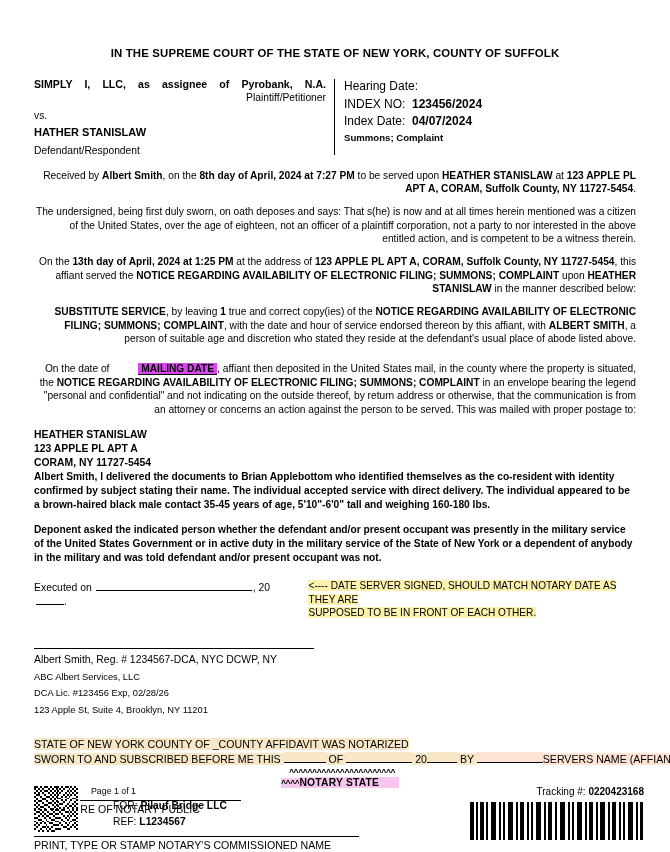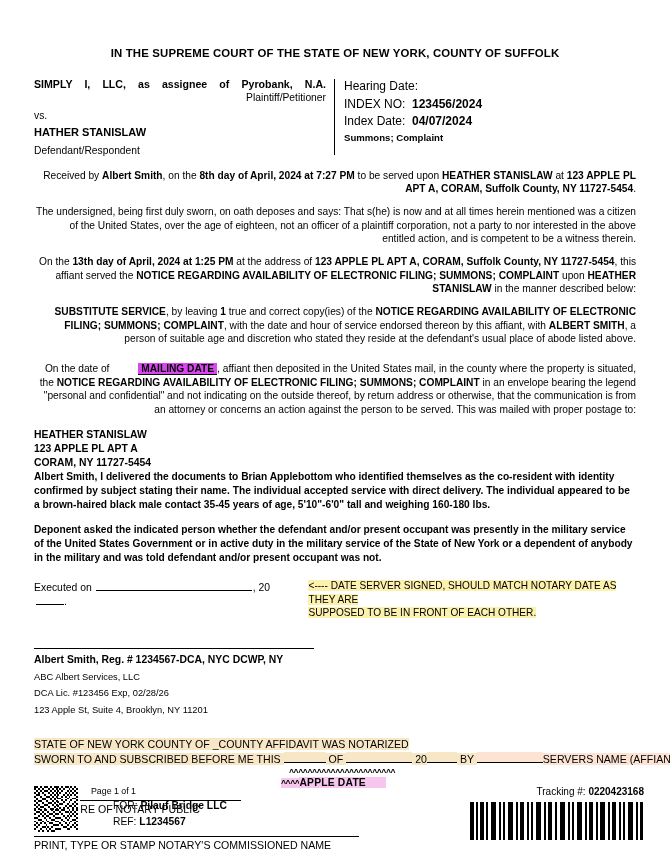--- a/index.html
+++ b/index.html
@@ -167,21 +167,21 @@
   .exec-note span { background: #fdf2ad; }
 
   
   .sig-rule {
     border-top: 1.3px solid #000;
     width: 280px;
     margin-top: 29px;
   }
   .sig-name {
     font-size: 10.4px;
-    font-weight: bold;
+    font-weight: normal;
     margin-top: 4px;
     line-height: 1.4;
   }
   .sig-sub {
     font-size: 9.3px;
     line-height: 1.45;
     margin-top: 3px;
   }
 
   
@@ -357,21 +357,21 @@
     <div class="sig-rule"></div>
     <div class="sig-name">Albert Smith, Reg. # 1234567-DCA, NYC DCWP, NY</div>
     <div class="sig-sub">ABC Albert Services, LLC</div>
     <div class="sig-sub">DCA Lic. #123456 Exp, 02/28/26</div>
     <div class="sig-sub">123 Apple St, Suite 4, Brooklyn, NY 11201</div>
 
     <div class="notary">
       <div class="notary-l1"><span class="hl-peach">STATE OF NEW YORK COUNTY OF _COUNTY </span><span class="hl-peach">AFFIDAVIT WAS NOTARIZED</span></div>
       <div class="notary-l2"><span class="hl-peach">SWORN TO AND SUBSCRIBED BEFORE ME THIS </span><span class="hl-peach u-blank-md"></span><span class="hl-peach"> OF </span><span class="hl-peach u-blank-lg"></span><span class="hl-peach"> 20</span><span class="hl-peach u-blank-sm"></span><span class="hl-peach"> BY </span><span class="hl-pink-light u-blank-lg" style="background:#fce3d3"></span><span style="background:#fce3d3">SERVERS NAME  (AFFIANT NAME)</span></div>
       <div class="caret-row">^^^^^^^^^^^^^^^^^^^^^^^</div>
-      <div class="notary-date-row"><span class="caret-s hl-pink">^^^^</span><span class="nd hl-pink">APPLE DATE</span><span class="hl-pink">&nbsp;&nbsp;&nbsp;&nbsp;&nbsp;&nbsp;&nbsp;</span></div>
+      <div class="notary-date-row"><span class="caret-s hl-pink">^^^^</span><span class="nd hl-pink">NOTARY STATE</span><span class="hl-pink">&nbsp;&nbsp;&nbsp;&nbsp;&nbsp;&nbsp;&nbsp;</span></div>
 
       <div class="nline"></div>
       <div class="nlabel">SIGNATURE OF NOTARY PUBLIC</div>
 
       <div class="nline2"></div>
       <div class="nlabel">PRINT, TYPE OR STAMP NOTARY'S COMMISSIONED NAME</div>
 
     </div>
   </div>
 

